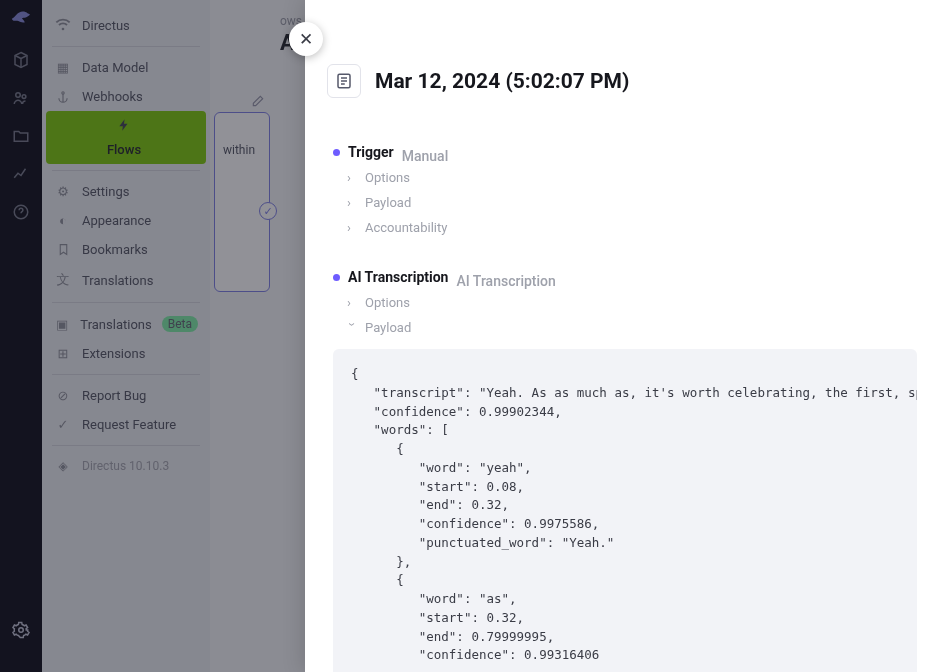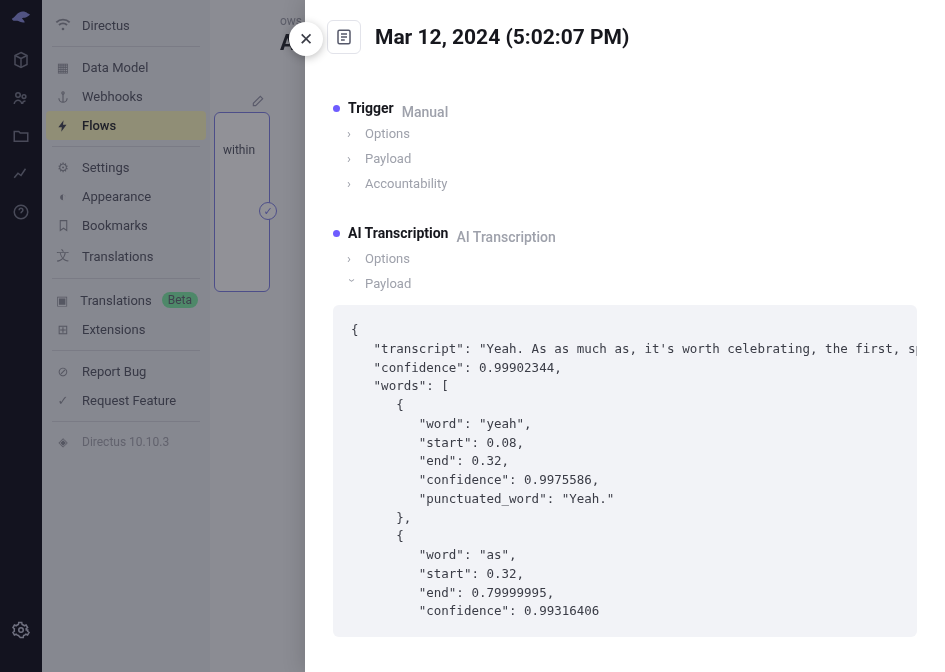--- a/index.html
+++ b/index.html
@@ -9,21 +9,21 @@
   
   .rail { width: 42px; background: #1a1b25; display: flex; flex-direction: column; align-items: center; padding-top: 6px; gap: 18px; flex-shrink: 0; }
   .rail .logo { color: #8b8ed9; }
   .rail .ricon { color: #7c7f8e; width: 20px; height: 20px; display:flex; align-items:center; justify-content:center;}
   .rail .ricon.active { color: #c3c5d6; }
   .rail .spacer { flex: 1; }
 
   
   .sidebar { width: 168px; background: #eceef2; display: flex; flex-direction: column; padding: 10px 0; font-size: 13px; color: #5c5f6c; flex-shrink:0;}
   .side-row { display: flex; align-items: center; gap: 10px; padding: 7px 12px; cursor: pointer; }
-  .side-row.active { background: #fef9c3; border-radius: 4px; margin: 0 4px; padding-left:8px; color:#2f3237; font-weight:500;}
+  .side-row.active { background: #84cc16; border-radius: 4px; margin: 0 4px; padding-left:8px; color:#2f3237; font-weight:500;flex-direction:column;}
   .side-row .sicon { width: 18px; display:flex; justify-content:center; color:#93969f;}
   .side-row.active .sicon { color:#4a4d5a;}
   .side-sep { height: 1px; background: #d5d7de; margin: 6px 10px; }
   .badge { font-size: 12px; background:#86efac; color:#6b6e7a; padding:1px 6px; border-radius:8px; margin-left:auto;}
   .ver { color:#a8aab3; font-size: 12px; }
 
   
   .canvas { flex:1; position:relative; background:#f5f6f8; }
   .canvas-inner { position:absolute; inset:0; padding: 14px 20px; }
   .crumb { font-size: 12px; color:#9ea1ab; margin-left: 50px;}
@@ -31,21 +31,21 @@
   .node-card { position:absolute; left: 4px; top: 112px; width: 56px; height: 180px; border:1.5px solid #8486e6; border-radius:6px; background:#fff;}
   .node-card .edit { position:absolute; top:-20px; right:4px; color:#9a9cad;}
   .node-card .txt { font-size: 12px; color:#5c5f6c; padding: 30px 8px;}
   .node-chk { position:absolute; right:-8px; top:50%; width:18px;height:18px;border:1.5px solid #8486e6; border-radius:50%; background:#fff; display:flex;align-items:center;justify-content:center; color:#8486e6; font-size:11px;}
 
   
   .scrim { position:absolute; inset:0; background: rgba(10,12,25,0.45); }
 
   
   .drawer { position:absolute; top:0; right:0; bottom:0; width: 640px; background:#fff; box-shadow: -2px 0 20px rgba(0,0,0,0.15); display:flex; flex-direction:column;}
-  .drawer-head { display:flex; align-items:center; gap:14px; padding: 20px 28px 20px 22px; }
+  .drawer-head { display:flex; align-items:center; gap:14px; padding: 20px 28px 20px 22px; margin-top: 44px; }
   .closebtn { position:absolute; left:-16px; top:22px; width:34px;height:34px;border-radius:50%; background:#fff; box-shadow:0 2px 8px rgba(0,0,0,0.25); display:flex;align-items:center;justify-content:center; color:#3a3c46; cursor:pointer; font-size:17px;}
   .headicon { width:34px;height:34px;border:1px solid #e2e3ea;border-radius:6px; display:flex;align-items:center;justify-content:center; color:#55586a;}
   .drawer-title { font-size:21px; font-weight:700; color:#16171d;}
 
   .drawer-body { padding: 4px 28px 1px 28px; overflow:auto; flex:1;}
   .section { margin-top: 18px; }
   .sechead { display:flex; align-items:center; gap:8px; font-size:14px;}
   .dot { width:7px;height:7px;border-radius:50%; background:#6e5cff; display:inline-block;}
   .sname { font-weight:700; color:#16171d;}
   .ssub  { color:#9ea1ab; font-weight:500;margin-top:8px;}

